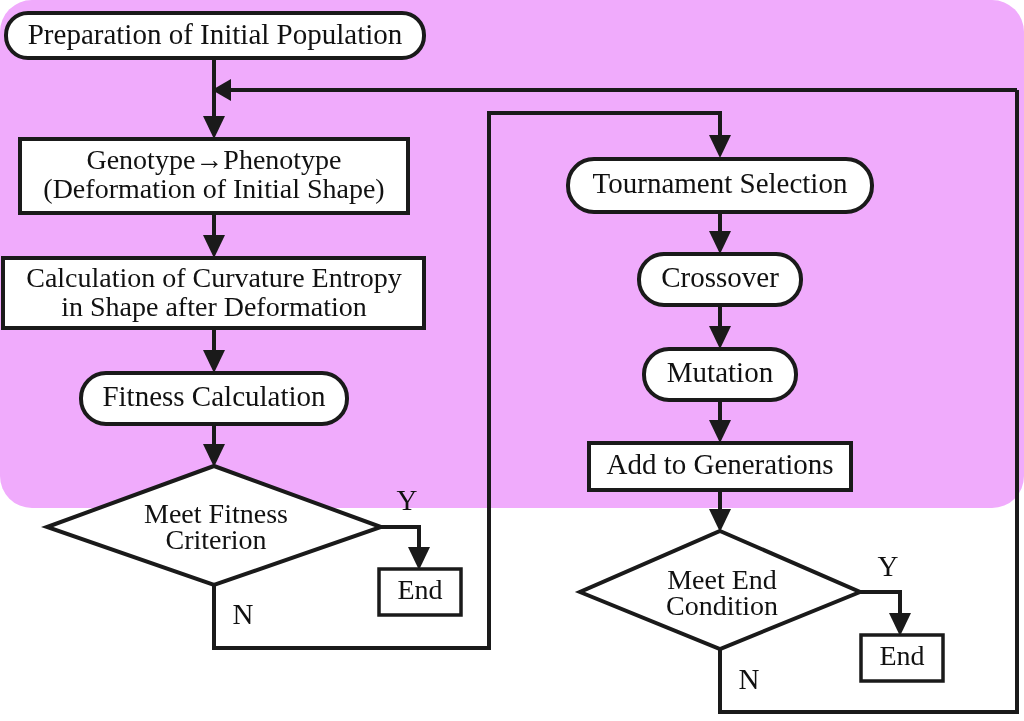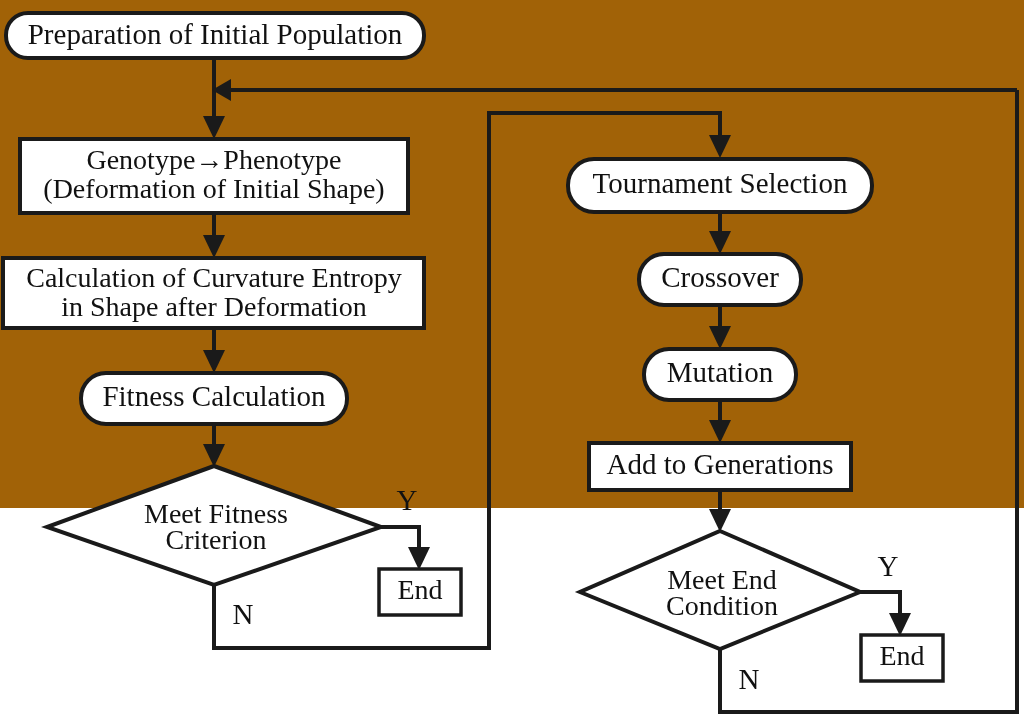--- a/index.html
+++ b/index.html
@@ -10,21 +10,22 @@
   body {
     width: 1024px;
     height: 721px;
     font-family: "Liberation Serif", "DejaVu Serif", serif;
     overflow: hidden;
   }
   #flowchart-root {
     position: relative;
     width: 1024px;
     height: 508px;
-    background: #a16207;
+    background: #f0abfc;
+    border-radius: 32px;
   }
   svg.diagram {
     display: block;
     width: 1024px;
     height: 721px;
   }
   .node-shape {
     fill: #ffffff;
     stroke: #1a1a1a;
     stroke-width: 4;

